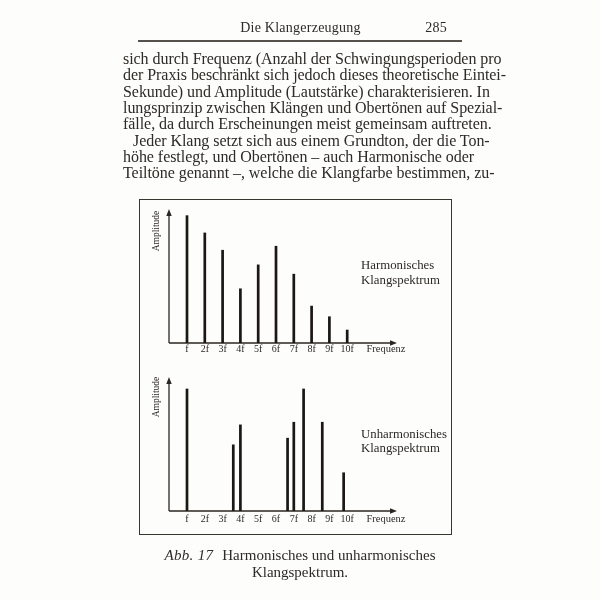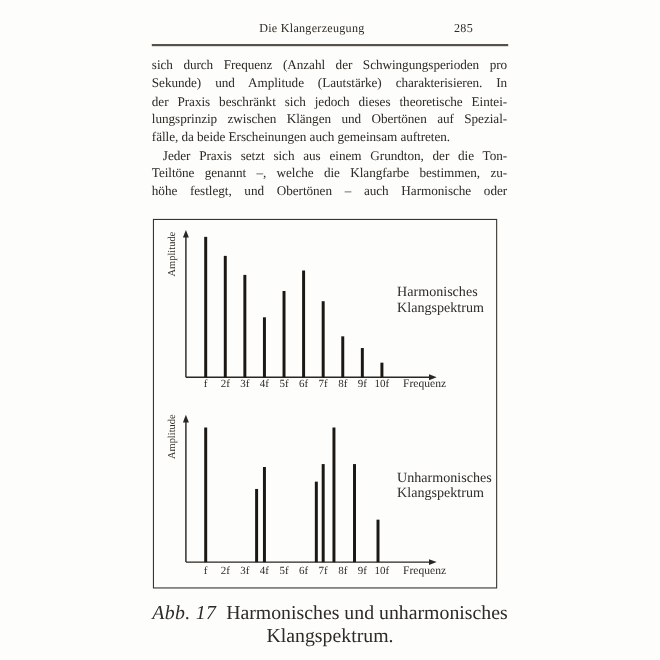--- a/index.html
+++ b/index.html
@@ -7,37 +7,37 @@
     width:600px;height:600px;
     background:#fdfdfb;
     font-family:"Liberation Serif","DejaVu Serif",serif;
     color:#2e2a25;
     position:relative;
     overflow:hidden;
   }
   .page{position:absolute;inset:0;}
   
   .header{
-    position:absolute;left:122px;top:20px;width:323px;height:18px;
-    font-size:11px;letter-spacing:.25px;
+    position:absolute;left:139px;top:20px;width:323px;height:18px;
+    font-size:14px;letter-spacing:.25px;
   }
   .header .title{
     position:absolute;left:0;right:0;text-align:center;
   }
   .header .pagenum{
     position:absolute;right:15px;top:0;
   }
   .header-rule{
     position:absolute;left:138px;top:40px;width:324px;height:1.5px;
     background:#56514a;
   }
   
   .bodytext{
-    position:absolute;left:138px;top:51px;width:323px;
-    font-size:12px;line-height:16.35px;
+    position:absolute;left:123px;top:51px;width:323px;
+    font-size:16px;line-height:16.35px;
   }
   .bodytext .line{
     text-align:justify;text-align-last:justify;
     white-space:nowrap;letter-spacing:-0.05px;
   }
   .bodytext .line.para-end{text-align-last:left;}
   .bodytext .line.indent{padding-left:10px;}
   
   .figure-box{
     position:absolute;left:139px;top:199px;width:313px;height:336px;
@@ -46,44 +46,44 @@
     background:transparent;
   }
   .figure-box svg{position:absolute;left:0;top:0;}
   svg text{
     font-family:"Liberation Serif","DejaVu Serif",serif;
     fill:#2e2a25;
   }
   
   .caption{
     position:absolute;left:138px;top:547px;width:324px;
-    text-align:center;font-size:18px;
+    text-align:center;font-size:15px;
   }
   .caption em{font-style:italic;margin-right:9px;letter-spacing:.3px;}
 </style>
 </head>
 <body>
 
 <div class="page">
 
   <div class="header">
     <span class="title">Die Klangerzeugung</span>
     <span class="pagenum">285</span>
   </div>
   <div class="header-rule"></div>
 
   <div class="bodytext">
       <div class="line">sich durch Frequenz (Anzahl der Schwingungsperioden pro</div>
+      <div class="line">der Praxis beschränkt sich jedoch dieses theoretische Eintei-</div>
       <div class="line">Sekunde) und Amplitude (Lautstärke) charakterisieren. In</div>
-      <div class="line">der Praxis beschränkt sich jedoch dieses theoretische Eintei-</div>
       <div class="line">lungsprinzip zwischen Klängen und Obertönen auf Spezial-</div>
-      <div class="line para-end">fälle, da beide Erscheinungen auch gemeinsam auftreten.</div>
-      <div class="line indent">Jeder Praxis setzt sich aus einem Grundton, der die Ton-</div>
+      <div class="line para-end">fälle, da durch Erscheinungen meist gemeinsam auftreten.</div>
+      <div class="line indent">Jeder Klang setzt sich aus einem Grundton, der die Ton-</div>
+      <div class="line">höhe festlegt, und Obertönen – auch Harmonische oder</div>
       <div class="line">Teiltöne genannt –, welche die Klangfarbe bestimmen, zu-</div>
-      <div class="line">höhe festlegt, und Obertönen – auch Harmonische oder</div>
     </div>
 
   <div class="figure-box">
     <svg id="spectra" width="310" height="333" viewBox="0 0 310 333">
         <g>
           <line x1="29" y1="143" x2="29" y2="14" stroke="#2a2621" stroke-width="1.3"></line>
           <path d="M 29 9 L 26.3 16 L 31.7 16 Z" fill="#2a2621"></path>
           <line x1="29" y1="143" x2="253" y2="143" stroke="#2a2621" stroke-width="1.3"></line>
           <path d="M 257 143 L 250 140.3 L 250 145.7 Z" fill="#2a2621"></path>
           <text x="19" y="31" font-size="9.5" text-anchor="middle" transform="rotate(-90 19 31)">Amplitude</text>

